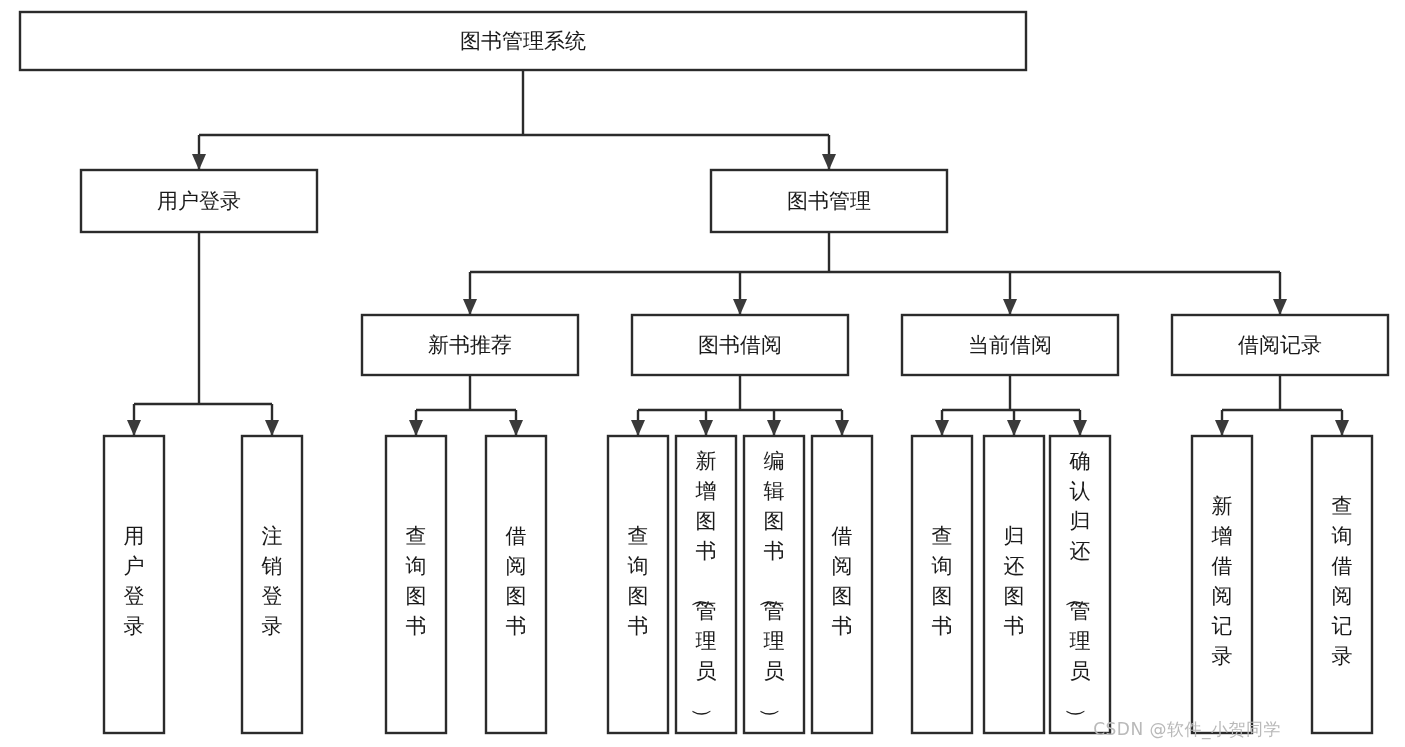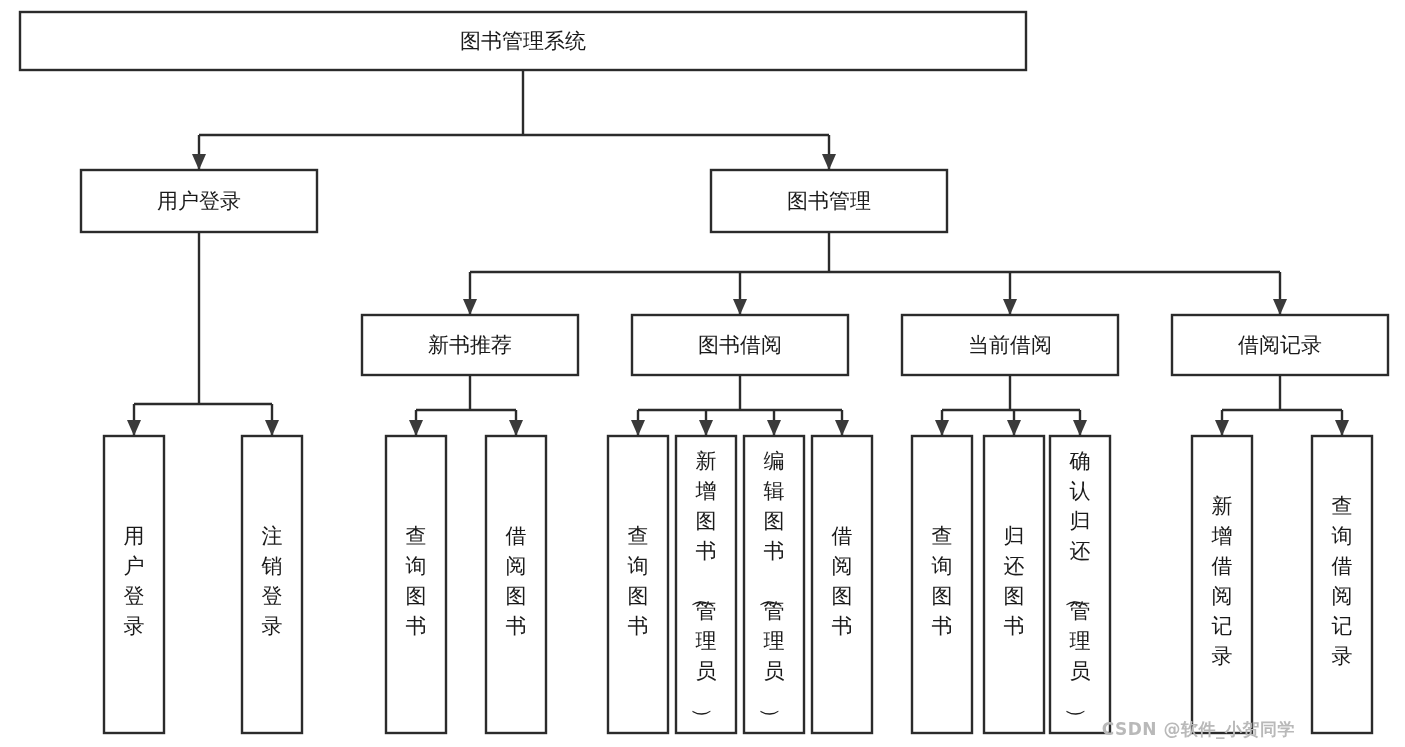--- a/index.html
+++ b/index.html
@@ -50,29 +50,28 @@
     dominant-baseline: middle;
   }
   .node-label-v {
     font-family: "DejaVu Sans", "Liberation Sans", sans-serif;
     font-size: 21px;
     fill: #1a1a1a;
     text-anchor: middle;
   }
   .watermark {
     position: absolute;
-    right: 10px;
+    right: 24px;
     bottom: 6px;
     font-family: "DejaVu Sans", "Liberation Sans", sans-serif;
     font-size: 17px;
     color: #b9b9b9;
     letter-spacing: 0.5px;
     white-space: nowrap;
     user-select: none;
-    font-weight: bold;
   }
 </style>
 </head>
 <body>
 
 <div id="diagram-root">
 
   <svg class="diagram-canvas" viewBox="0 0 1405 747" xmlns="http://www.w3.org/2000/svg">
 
     <g id="connectors-layer">

